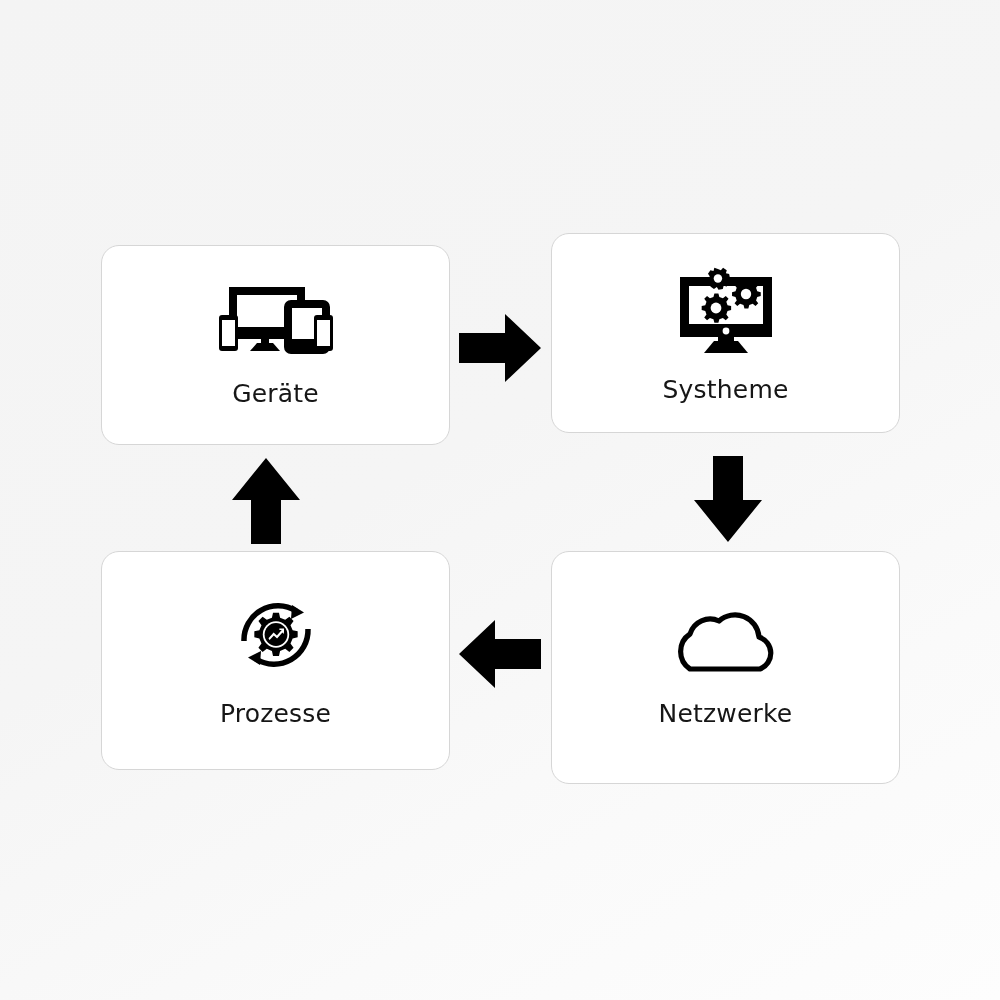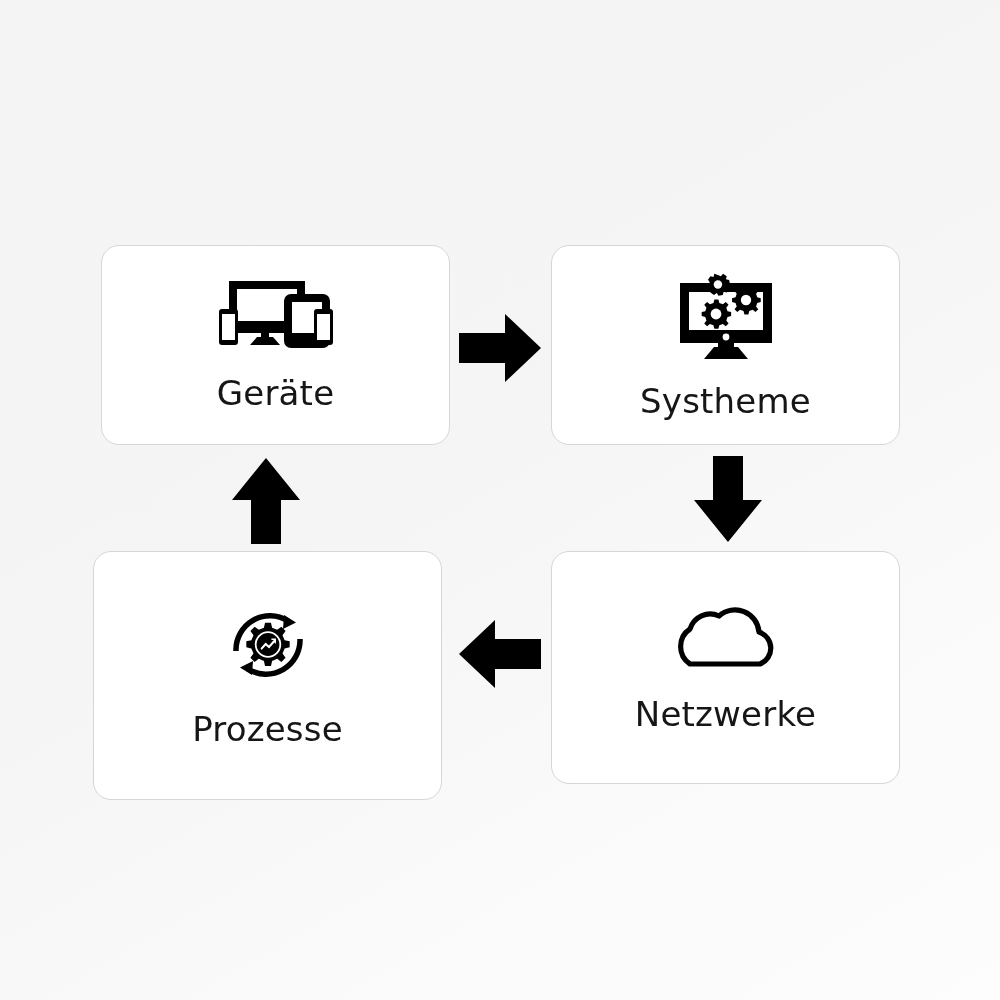--- a/index.html
+++ b/index.html
@@ -30,31 +30,31 @@
     display: flex;
     flex-direction: column;
     align-items: center;
     justify-content: center;
   }
   .card-icon {
     display: block;
     line-height: 0;
   }
   .card-label {
-    font-size: 34px;
+    font-size: 25px;
     color: #161616;
     letter-spacing: 0.2px;
     font-family: "DejaVu Sans", "Liberation Sans", sans-serif;
     font-weight: 400;
     white-space: nowrap;
   }
 
   #card-devices  { left: 101px; top: 245px; width: 349px; height: 200px; }
-  #card-systems  { left: 551px; top: 245px; width: 349px; height: 200px; }
-  #card-processes{ left: 93px; top: 551px; width: 349px; height: 249px; }
+  #card-systems  { left: 551px; top: 233px; width: 349px; height: 200px; }
+  #card-processes{ left: 101px; top: 551px; width: 349px; height: 219px; }
   #card-networks { left: 551px; top: 551px; width: 349px; height: 233px; }
 
   #card-devices  .card-icon { margin-bottom: 24px; }
   #card-systems  .card-icon { margin-bottom: 18px; }
   #card-processes .card-icon { margin-bottom: 22px; }
   #card-networks .card-icon { margin-bottom: 24px; }
 
   
   .arrow {
     position: absolute;

